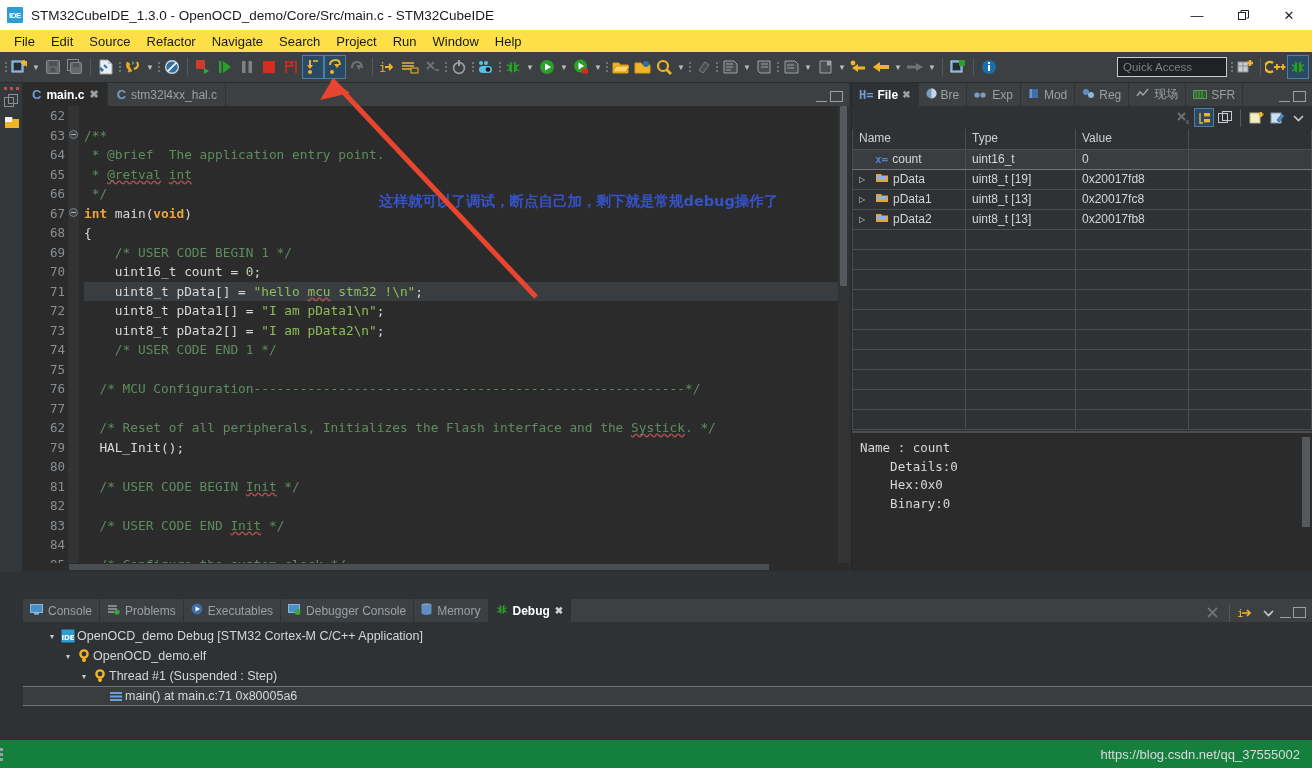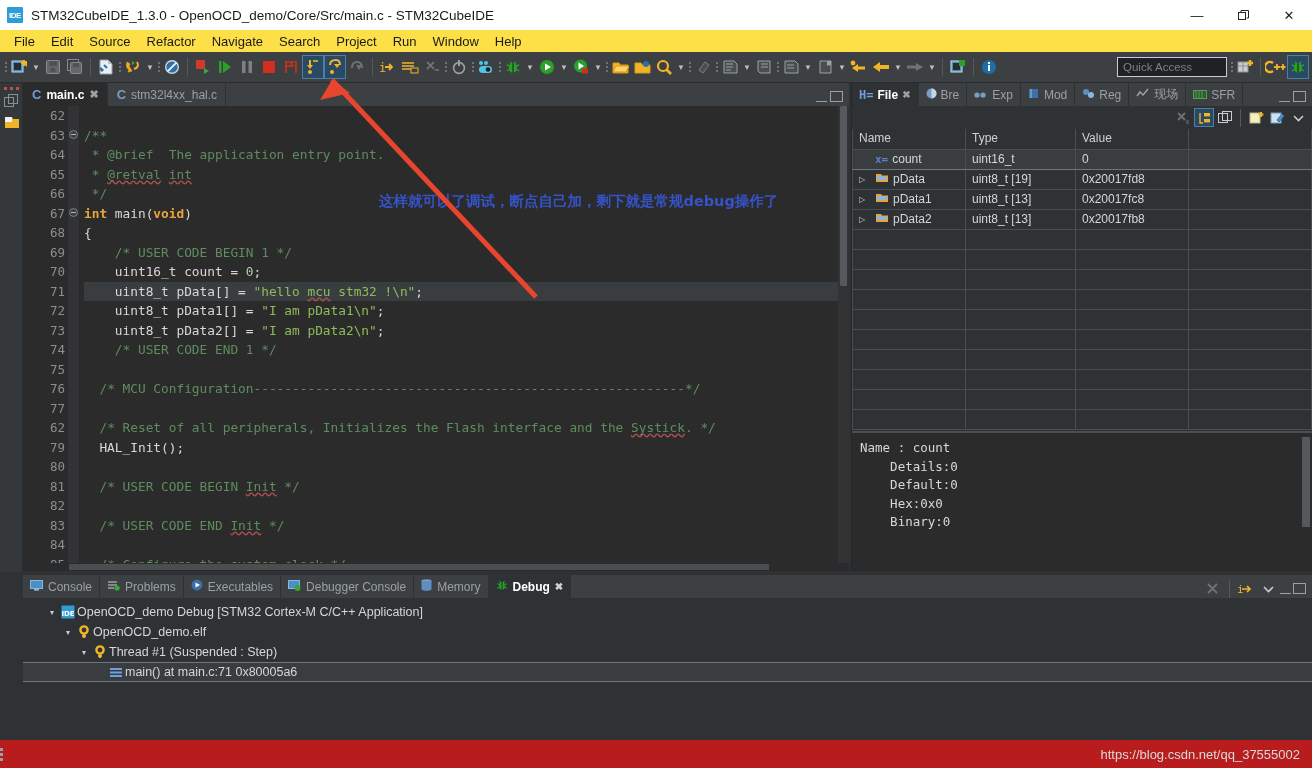--- a/index.html
+++ b/index.html
@@ -164,37 +164,37 @@
     color: #d8d8d8; padding: 6px 0 0 8px; line-height: 18.5px;
   }
   .det-line { white-space: pre; }
   .det-thumb { position:absolute; right:2px; top:4px; width:8px; height:90px; background:#55595c; }
 
   
   .bottompanel {
     position: absolute; left: 23px; top: 575px; width: 1289px; height: 165px;
     background: #2f3234;
   }
-  .btabs { height: 23px; background: #3c4043; display: flex; align-items: flex-end; }
+  .btabs { height: 23px; background: #3c4043; display: flex; align-items: flex-end; margin-top: 24px; }
   .btab {
     height: 23px; display: flex; align-items: center; gap: 5px; padding: 0 7px;
     font-size: 12px; color: #9aa0a4; border-right: 1px solid #2f3234;
   }
   .btab.active { background: #2f3234; color: #ffffff; font-weight: bold; }
   .btab-right { margin-left: auto; display: flex; align-items: center; gap: 2px; padding-right: 6px; }
   .tree { padding-top: 4px; font-size: 12.5px; }
   .trow { height: 20px; display: flex; align-items: center; color: #d4d7d9; white-space: nowrap; }
   .trow.sel { background: #3a3d3f; border-top: 1px solid #707478; border-bottom: 1px solid #707478; }
   .twist { width: 14px; color: #c8ccd0; font-size: 8px; text-align: center; }
   .ticon { width: 18px; display: flex; align-items: center; justify-content: center; }
 
   
   .statusbar {
     position: absolute; left: 0; bottom: 0; width: 1312px; height: 28px;
-    background: #b91c1c; display: flex; align-items: center;
+    background: #15803d; display: flex; align-items: center;
   }
   .status-url { margin-left: auto; margin-right: 12px; color: #d8dbdd; font-size: 13px; }
   .status-dots { display:flex; flex-direction:column; gap:2px; margin-right: 40px; }
   .status-dots i { width:3px; height:3px; background:#9aa0a4; }
 
   
   .red-arrow { position: absolute; left: 0; top: 0; pointer-events: none; }
 </style>
 </head>
 <body>
@@ -882,21 +882,20 @@
             <td></td>
             <td></td>
             <td></td>
           </tr>
     </tbody>
       </table>
 
     <div class="details">
       <div class="det-line">Name : count</div>
       <div class="det-line">    Details:0</div>
-      <div class="det-line">    Default:0</div>
       <div class="det-line">    Hex:0x0</div>
       <div class="det-line">    Binary:0</div>
       <div class="det-thumb"></div>
     </div>
   </div>
 
   <div class="bottompanel">
     <div class="btabs">
       <div class="btab">
         <span><svg width="13" height="11" viewBox="0 0 13 11">

